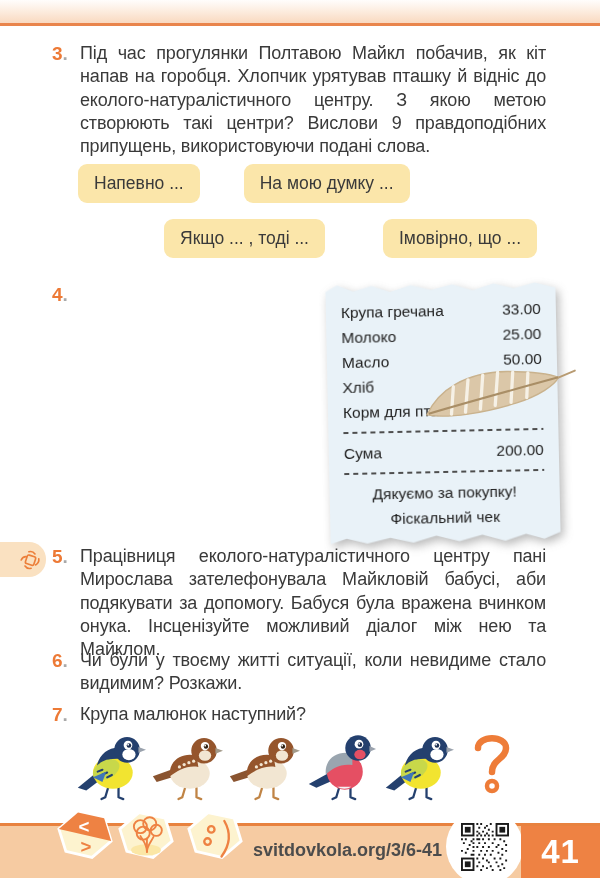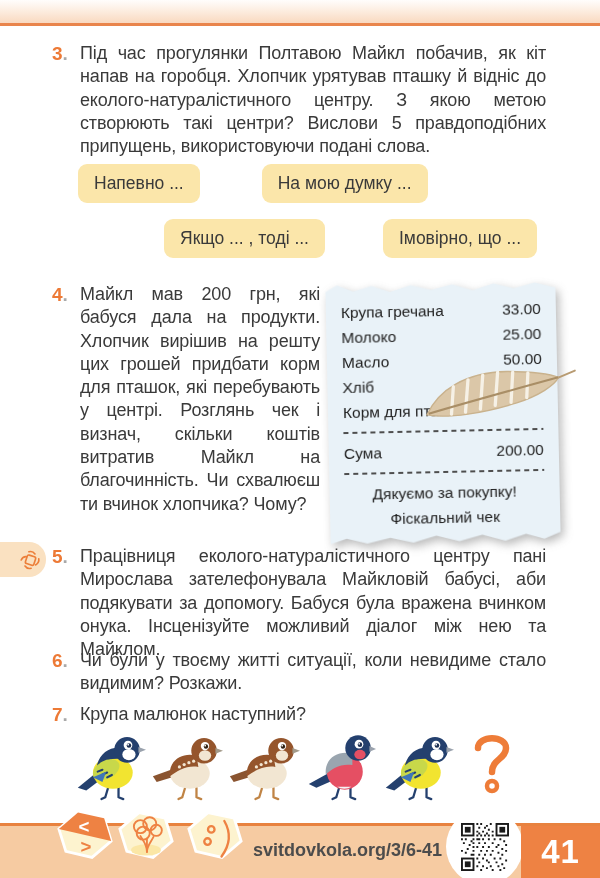--- a/index.html
+++ b/index.html
@@ -17,21 +17,21 @@
   .tnum{flex:none;width:28px;font-size:19px;font-weight:bold;color:#ed7a36;line-height:23.3px;}
   .tnum .dot{color:#a9a9a9;}
   .ttext{flex:1;font-size:18px;line-height:23.3px;text-align:justify;letter-spacing:-0.15px;}
   #task3{top:42px;left:52px;width:494px;}
   #task4{top:283px;left:52px;width:268px;}
   #task5{top:545px;left:52px;width:494px;}
   #task6{top:649px;left:52px;width:494px;}
   #task7{top:703px;left:52px;width:494px;}
   
   .chip-row{position:absolute;display:flex;}
-  #chips1{top:164px;left:78px;gap:62px;}
+  #chips1{top:164px;left:78px;gap:44px;}
   #chips2{top:219px;left:140px;gap:58px;margin-left:24px;}
   .chip{background:#fbe6aa;border-radius:9px;padding:9px 16px;font-size:17.5px;
     color:#3a3a3a;white-space:nowrap;}
   
   .receipt-wrap{position:absolute;left:328px;top:282px;
     filter:drop-shadow(3px 4px 5px rgba(70,70,70,.38));transform:rotate(-1.2deg);}
   .receipt{width:230px;box-sizing:border-box;background:#e9f2f8;padding:16px 15px 12px;
     clip-path:polygon(0 3%,5% .5%,12% 3%,20% 1%,28% 3.5%,37% 1%,46% 3%,55% 1%,64% 3.5%,
       73% 1%,82% 3%,91% 1%,100% 3%,100% 97%,93% 99.5%,85% 97.5%,76% 100%,66% 97.5%,
       56% 99.8%,46% 97.5%,36% 100%,26% 98%,16% 100%,7% 98%,0 100%);}
@@ -62,35 +62,34 @@
     display:flex;align-items:center;justify-content:center;}
   .page-num{color:#fff;font-size:33px;font-weight:bold;letter-spacing:1px;}
 </style>
 </head>
 <body>
 
 <div class="topband"></div>
 
 <div class="task" id="task3">
   <div class="tnum"><span>3</span><span class="dot">.</span></div>
-  <div class="ttext">Під час прогулянки Полтавою Майкл побачив, як кіт напав на горобця. Хлопчик урятував пташку й відніс до еколого-натуралістичного центру. З якою метою створюють такі центри? Вислови 5 правдоподібних припущень, використовуючи подані слова.</div>
+  <div class="ttext">Під час прогулянки Полтавою Майкл побачив, як кіт напав на горобця. Хлопчик урятував пташку й відніс до еколого-натуралістичного центру. З якою метою створюють такі центри? Вислови 9 правдоподібних припущень, використовуючи подані слова.</div>
 </div>
 
 <div class="chip-row" id="chips1">
     <div class="chip">Напевно ...</div>
     <div class="chip">На мою думку ...</div>
   </div>
 <div class="chip-row" id="chips2">
     <div class="chip">Якщо ... , тоді ...</div>
     <div class="chip">Імовірно, що ...</div>
   </div>
 
 <div class="task" id="task4">
   <div class="tnum"><span>4</span><span class="dot">.</span></div>
-  <div class="ttext">Майкл мав 200 грн, які бабуся дала на продукти. Хлопчик вирішив на решту цих грошей придбати корм для пташок, які перебувають у центрі. Розглянь чек і визнач, скільки коштів витратив Майкл на благочинність. Чи схвалюєш ти вчинок хлопчика? Чому?</div>
 </div>
 
 <div class="receipt-wrap">
   <div class="receipt">
     <div id="receipt-items">
         <div class="r-row">
           <span>Крупа гречана</span>
           <span>33.00</span>
         </div>
         <div class="r-row">

